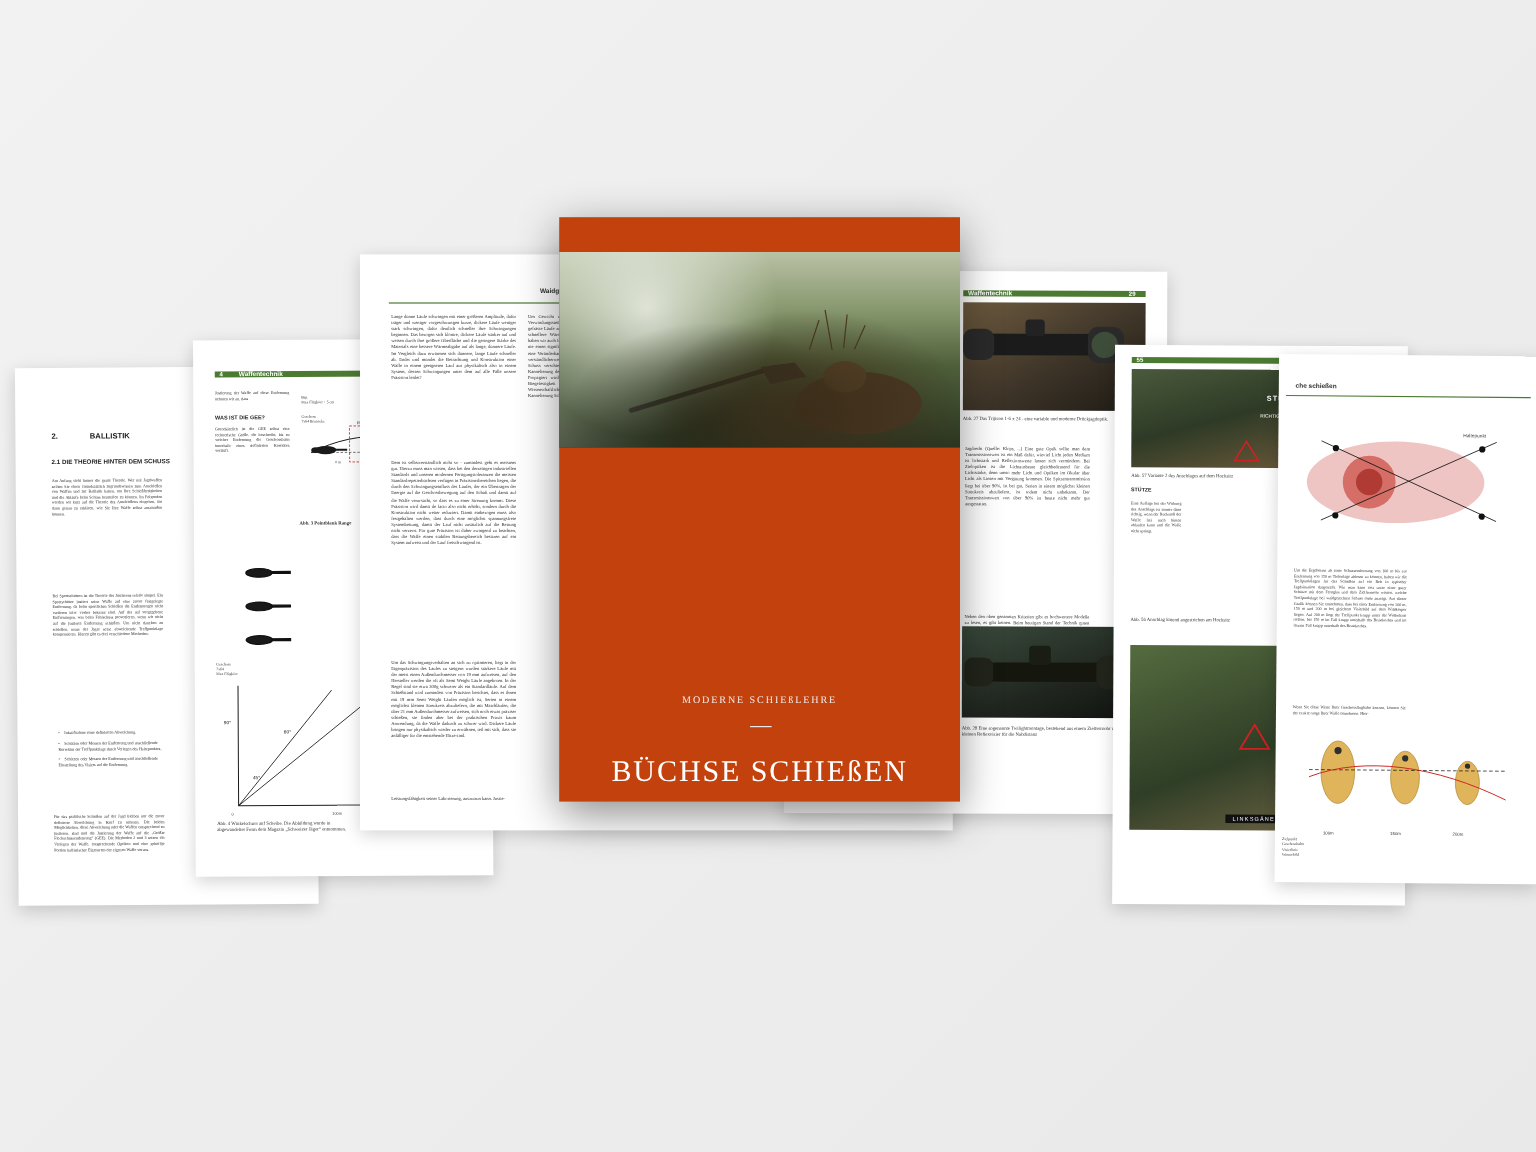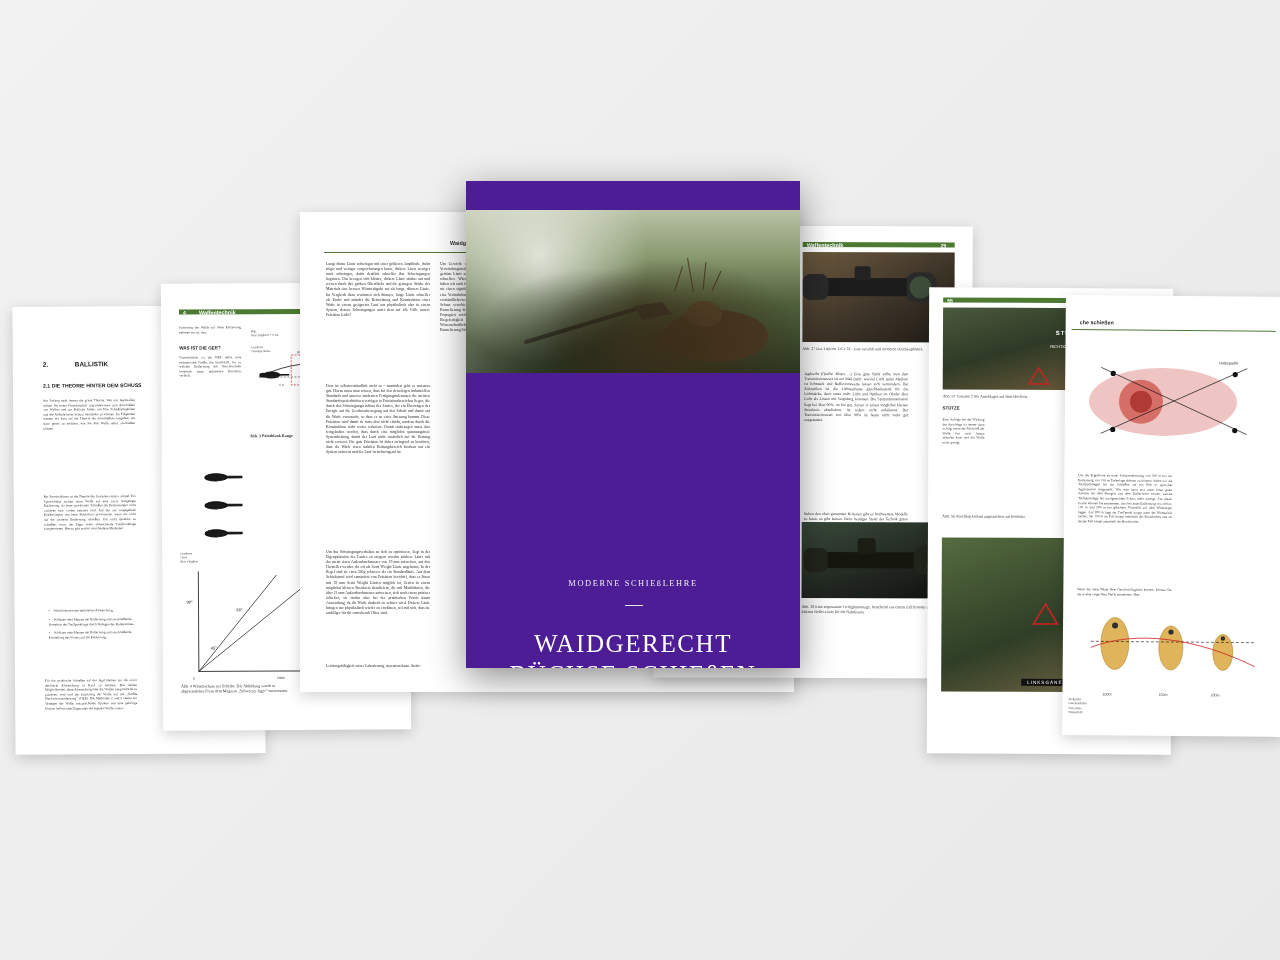--- a/index.html
+++ b/index.html
@@ -37,21 +37,21 @@
   
   .photo{position:absolute;overflow:hidden;}
   .ph-scope{background:linear-gradient(150deg,#6e5b3f 0%,#41372a 50%,#1d1a15 100%);}
   .ph-scope2{background:linear-gradient(160deg,#3a4a3c 0%,#20261f 60%,#101310 100%);}
   .ph-hunter{background:linear-gradient(165deg,#4a5a3c 0%,#2e3a26 50%,#6b5a3a 100%);}
   .ph-stand{background:linear-gradient(160deg,#556b3f 0%,#2f3e26 55%,#7b6b4a 100%);}
 
   
   #cover{
     position:absolute;left:466px;top:181px;width:334px;height:487px;
-    background:#4c1d95;box-shadow:0 10px 34px rgba(0,0,0,.45);
+    background:#c2410c;box-shadow:0 10px 34px rgba(0,0,0,.45);
     overflow:hidden;
   }
   #cover .coverimg{
     position:absolute;left:0;top:29px;width:334px;height:163px;
     background:
       radial-gradient(circle at 22% 28%, rgba(235,238,230,.85) 0%, rgba(200,210,185,0) 38%),
       linear-gradient(180deg,#b9c2a6 0%,#8a9a70 28%,#4e5f3a 58%,#2a3520 100%);
     overflow:hidden;
   }
   #cover .coverimg:after{
@@ -285,19 +285,18 @@
       <svg width="334" height="163" style="position:absolute;left:0;top:0;">
         <path d="M60 132 L180 96" stroke="#2e2a22" stroke-width="4" stroke-linecap="round"></path>
         <path d="M168 96 L196 92 L206 104 L176 110 Z" fill="#3a3228"></path>
         <ellipse cx="250" cy="126" rx="52" ry="26" fill="#4a3823"></ellipse>
         <ellipse cx="238" cy="104" rx="18" ry="13" fill="#5a452b"></ellipse>
       </svg>
     </div>
     <div class="subt">MODERNE SCHIEßLEHRE</div>
     <div class="rule"></div>
     <div class="title">
-      <div>WAIDGERECHT</div>
       <div>BÜCHSE SCHIEßEN</div>
     </div>
 
   </div>
 
 </div>
 
 </body></html>

